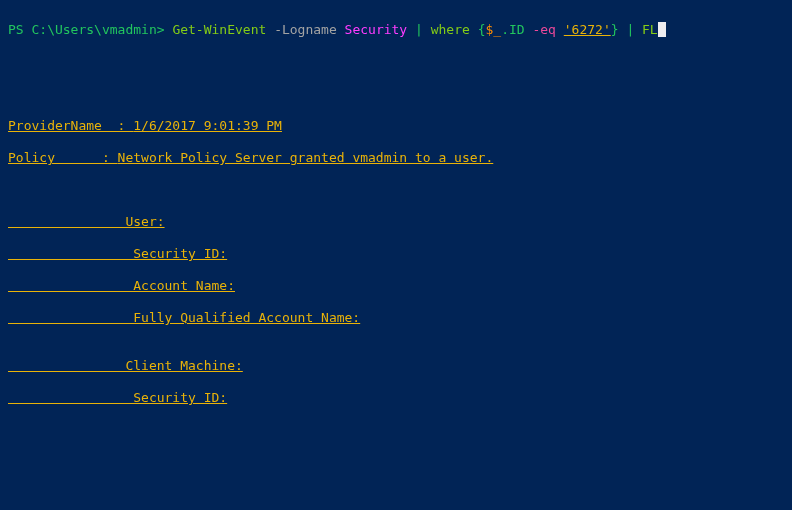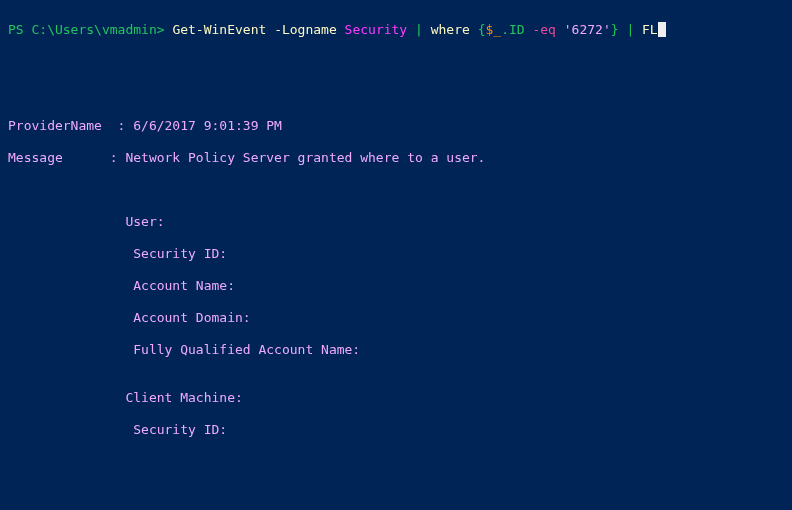--- a/index.html
+++ b/index.html
@@ -12,42 +12,41 @@
     font-size: 13px;
     line-height: 16px;
     color: #eeedf0;
     overflow: hidden;
   }
   .terminal {
     padding: 6px 0 0 8px;
     white-space: pre;
   }
   .white   { color: #22c55e; }
-  .cyan    { color: #f0abfc; }
-  .param   { color: #fef9c3; }
+  .cyan    { color: #eab308; text-decoration: underline; }
+  .param   { color: #a3a3a3; }
   .purple  { color: #ff3cff; margin-top: 17px; }
-  .yellow  { color: #fef9c3; }
+  .yellow  { color: #84cc16; }
   .orange  { color: #ff8c00; }
   .gray    { color: #ec4899; }
   .hlspace { background: #eeedf0; } 
 </style>
 </head>
 <body>
 
 <div class="terminal">
 <div><span class="white">PS C:\Users\vmadmin&gt; </span><span class="yellow">Get-WinEvent</span><span class="white"> </span><span class="param">-Logname</span><span class="white"> </span><span class="purple">Security</span><span class="white"> </span><span class="white">|</span><span class="white"> </span><span class="yellow">where</span><span class="white"> </span><span class="white">{</span><span class="orange">$_</span><span class="white">.ID</span><span class="white"> </span><span class="gray">-eq</span><span class="white"> </span><span class="cyan">'6272'</span><span class="white">}</span><span class="white"> </span><span class="white">|</span><span class="white"> </span><span class="yellow">FL</span><span class="hlspace"> </span></div>
 <div> </div>
 <div> </div>
-<div><span class="cyan">ProviderName  : </span><span class="cyan">6/6/2017 9:01:39 PM</span></div>
-<div><span class="cyan">Message      : </span><span class="cyan">Network Policy Server granted where to a user.</span></div>
+<div><span class="cyan">ProviderName  : </span><span class="cyan">1/6/2017 9:01:39 PM</span></div>
+<div><span class="cyan">Policy      : </span><span class="cyan">Network Policy Server granted vmadmin to a user.</span></div>
 <div> </div>
 <div class="cyan">               User:</div>
 <div class="cyan">                Security ID:</div>
 <div class="cyan">                Account Name:</div>
-<div class="cyan">                Account Domain:</div>
 <div class="cyan">                Fully Qualified Account Name:</div>
 <div class="cyan"></div>
 <div class="cyan">               Client Machine:</div>
 <div class="cyan">                Security ID:</div>
 
 
 
 
 <div class="cyan"></div>
 

